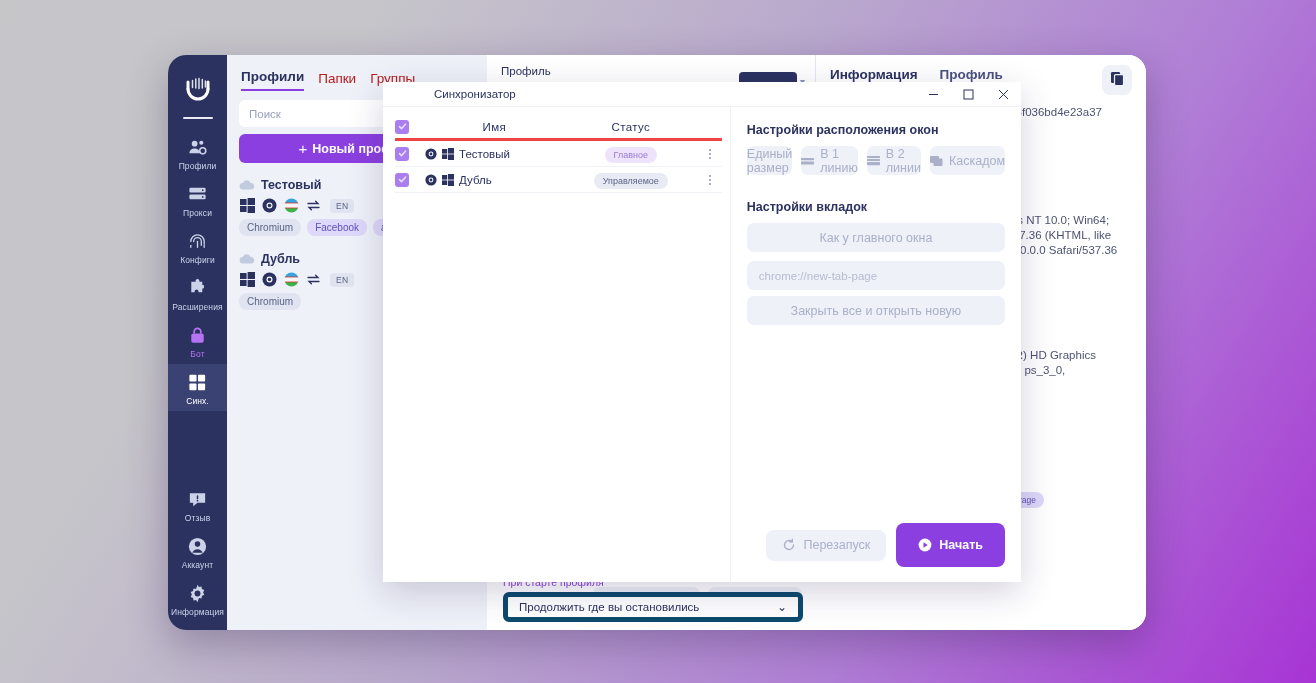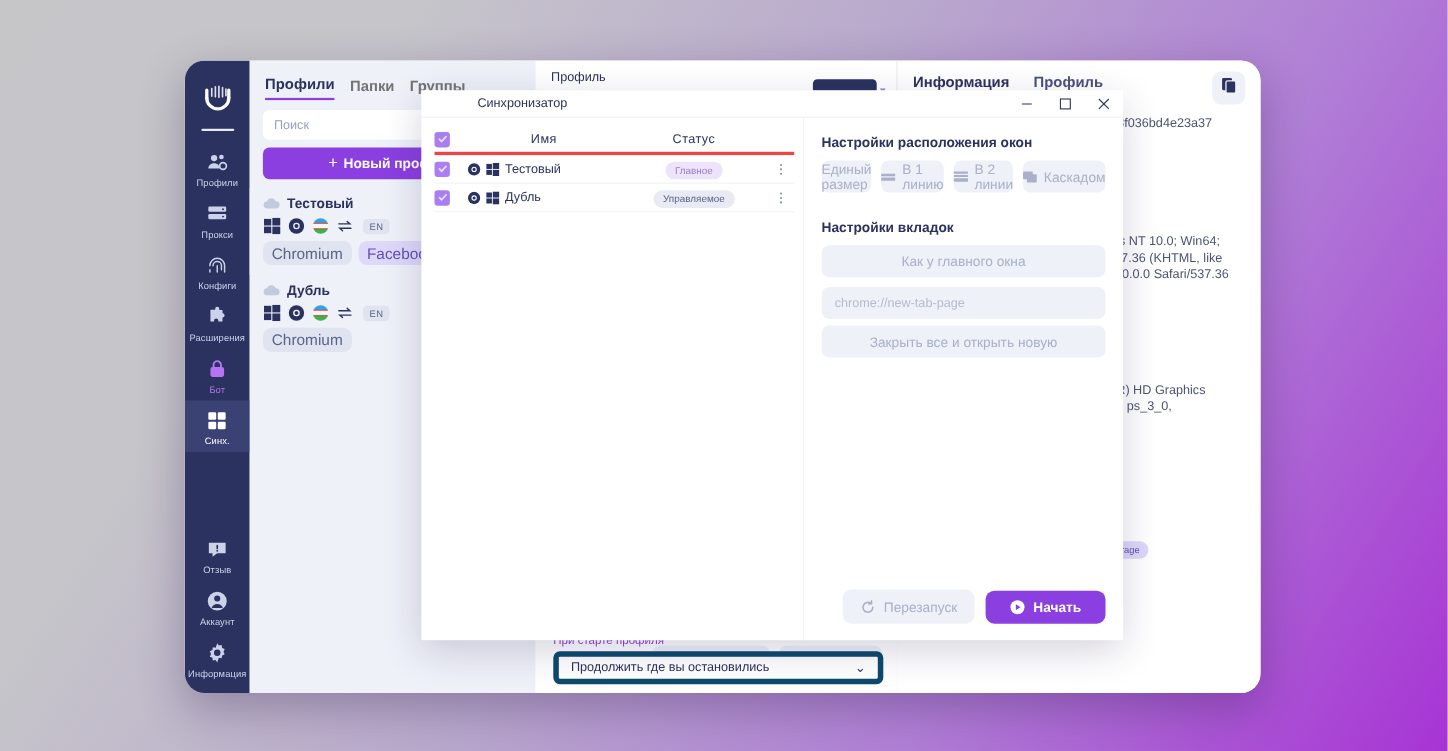--- a/index.html
+++ b/index.html
@@ -53,21 +53,21 @@
   
   .profiles-col {
     position: absolute; left: 59px; top: 0;
     width: 260px; height: 100%;
     background: #eef1f8;
     display: flex; flex-direction: column;
   }
   .ptabs { display: flex; align-items: flex-end; gap: 14px; padding: 12px 14px 0; height: 36px; }
   .ptab { font-size: 13.5px; color: #2b3260; font-weight: bold; padding-bottom: 5px; cursor: pointer; }
   .ptab.sel { color: #2b3260; border-bottom: 2.5px solid #8b3fe0; }
-  .ptab.dim { color: #737373; font-weight: bold; }
+  .ptab.dim { color: #b91c1c; font-weight: normal; }
   .panel-toggle {
     position: absolute; left: 222px; top: 64px; width: 30px; height: 26px;
     background: #eef1f8; border-radius: 6px;
     display: flex; align-items: center; justify-content: center; cursor: pointer;
   }
   .panel-toggle svg { width: 15px; height: 15px; color: #252a52; }
 
   .search-box {
     margin: 9px 12px 0; height: 27px; background: #ffffff; border-radius: 6px;
     display: flex; align-items: center; padding: 0 10px;
@@ -87,21 +87,21 @@
   .cloud-ico { width: 16px; height: 12px; color: #c2cadd; }
   .cloud-ico svg { width: 16px; height: 12px; display:block; }
   .pc-name { font-size: 12.5px; color: #2b3260; font-weight: bold; }
   .pc-icons { display: flex; align-items: center; gap: 7px; margin-bottom: 6px; padding-left:1px; }
   .pc-icons svg { display:block; }
   .lang-pill {
     background: #dfe4f0; color: #5b6488; font-size: 8.5px; border-radius: 4px;
     padding: 2px 6px; letter-spacing: .3px; margin-left: 2px;
   }
   .tag-row { display: flex; gap: 6px; }
-  .tag { font-size: 14px; border-radius: 8px; padding: 3px 8px; white-space: nowrap; }
+  .tag { font-size: 10px; border-radius: 8px; padding: 3px 8px; white-space: nowrap; }
   .tag.gray { background: #dfe4f0; color: #5b6488; }
   .tag.violet { background: #ded8fa; color: #5e50b8; }
 
   
   .center-pane {
     position: absolute; left: 319px; top: 0; right: 330px; height: 100%;
     background: #ffffff; border-right: 1px solid #e4e7f1;
   }
   .center-head { padding: 10px 14px 0; }
   .center-label { font-size: 11.5px; color: #2b3260; }
@@ -229,21 +229,21 @@
     margin-top: auto; padding-bottom: 15px;
     display: flex; align-items: center; justify-content: flex-end; gap: 10px;
   }
   .restart-btn {
     height: 31px; padding: 0 16px; border-radius: 8px; background: #eef1f8;
     display: flex; align-items: center; gap: 7px;
     font-size: 12.5px; color: #a9b0c8; cursor: pointer;
   }
   .restart-btn svg { width: 14px; height: 14px; display:block; }
   .start-btn {
-    height: 30px; padding: 0 22px; border-radius: 8px; background: #8b3fe0;
+    height: 44px; padding: 0 22px; border-radius: 8px; background: #8b3fe0;
     display: flex; align-items: center; gap: 7px;
     font-size: 12.5px; font-weight: bold; color: #ffffff; cursor: pointer;
   }
   .start-btn svg { width: 14px; height: 14px; display:block; }
 </style>
 </head>
 <body>
 
 <div class="app-window">
 

